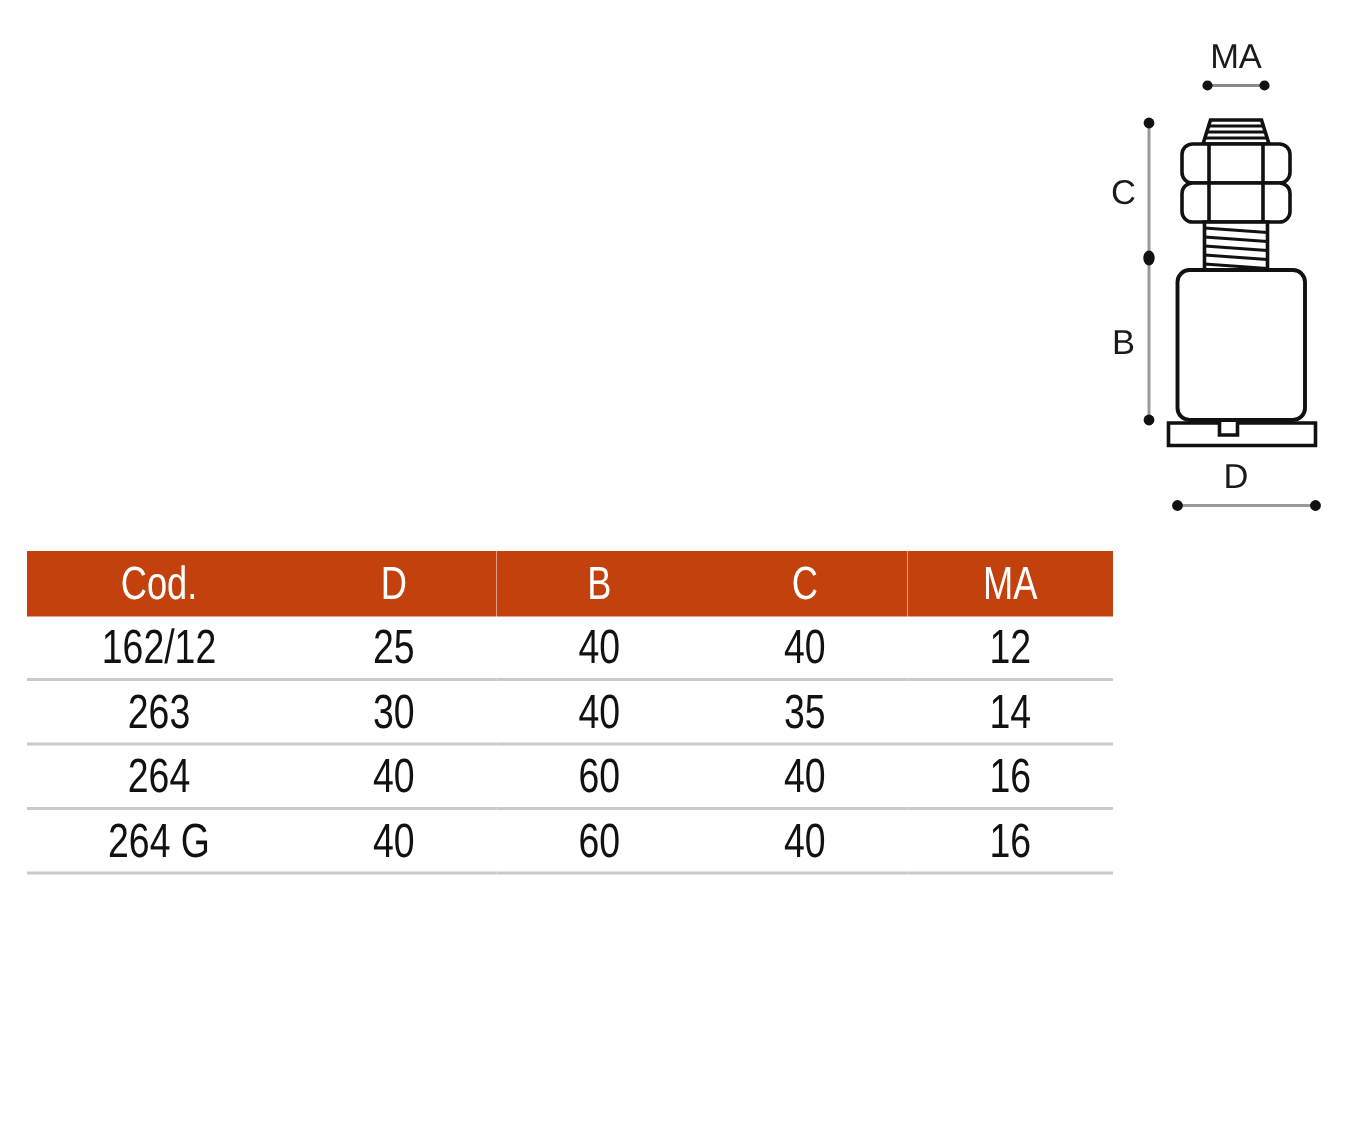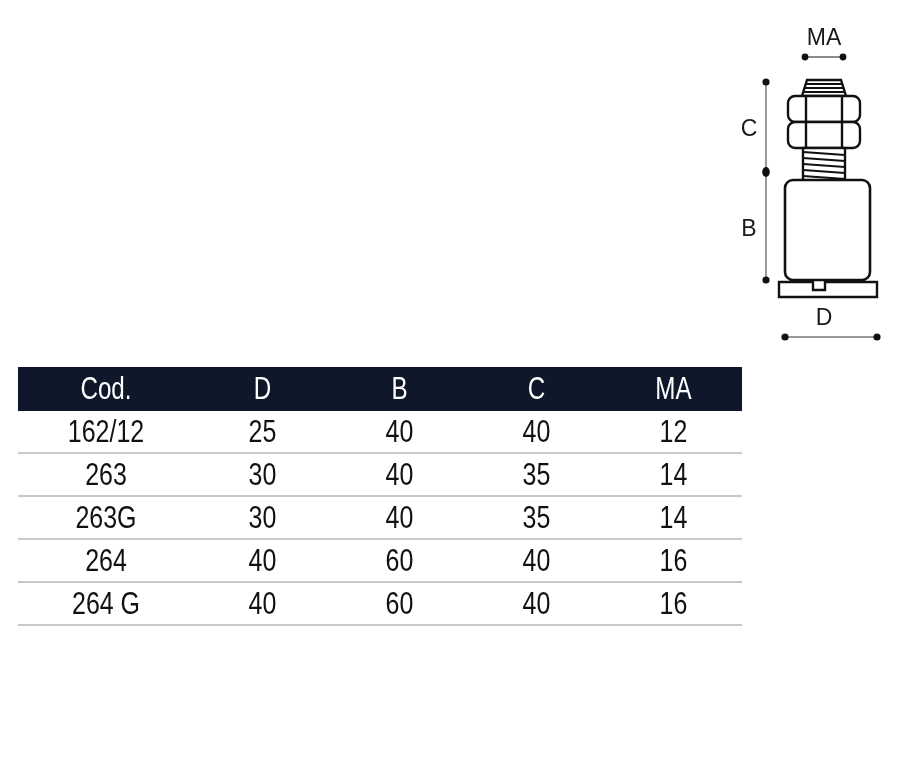--- a/index.html
+++ b/index.html
@@ -53,21 +53,21 @@
     transform: scaleX(0.78);
   }
   table.spec thead th {
     height: 44px;
     color: #ffffff;
     font-size: 31px;
     font-weight: normal;
     vertical-align: middle;
   }
   thead tr {
-    background: #0f172a;
+    background: #c2410c;
   }
   table.spec tbody td {
     height: 41px;
     font-size: 32px;
     font-weight: normal;
     color: #111111;
     vertical-align: middle;
     border-bottom: 2px solid #c9c9c9;
   }
   
@@ -163,27 +163,20 @@
         <td>12</td>
       </tr>
       <tr>
         <td>263</td>
         <td>30</td>
         <td>40</td>
         <td>35</td>
         <td>14</td>
       </tr>
       <tr>
-        <td>263G</td>
-        <td>30</td>
-        <td>40</td>
-        <td>35</td>
-        <td>14</td>
-      </tr>
-      <tr>
         <td>264</td>
         <td>40</td>
         <td>60</td>
         <td>40</td>
         <td>16</td>
       </tr>
       <tr>
         <td>264 G</td>
         <td>40</td>
         <td>60</td>

